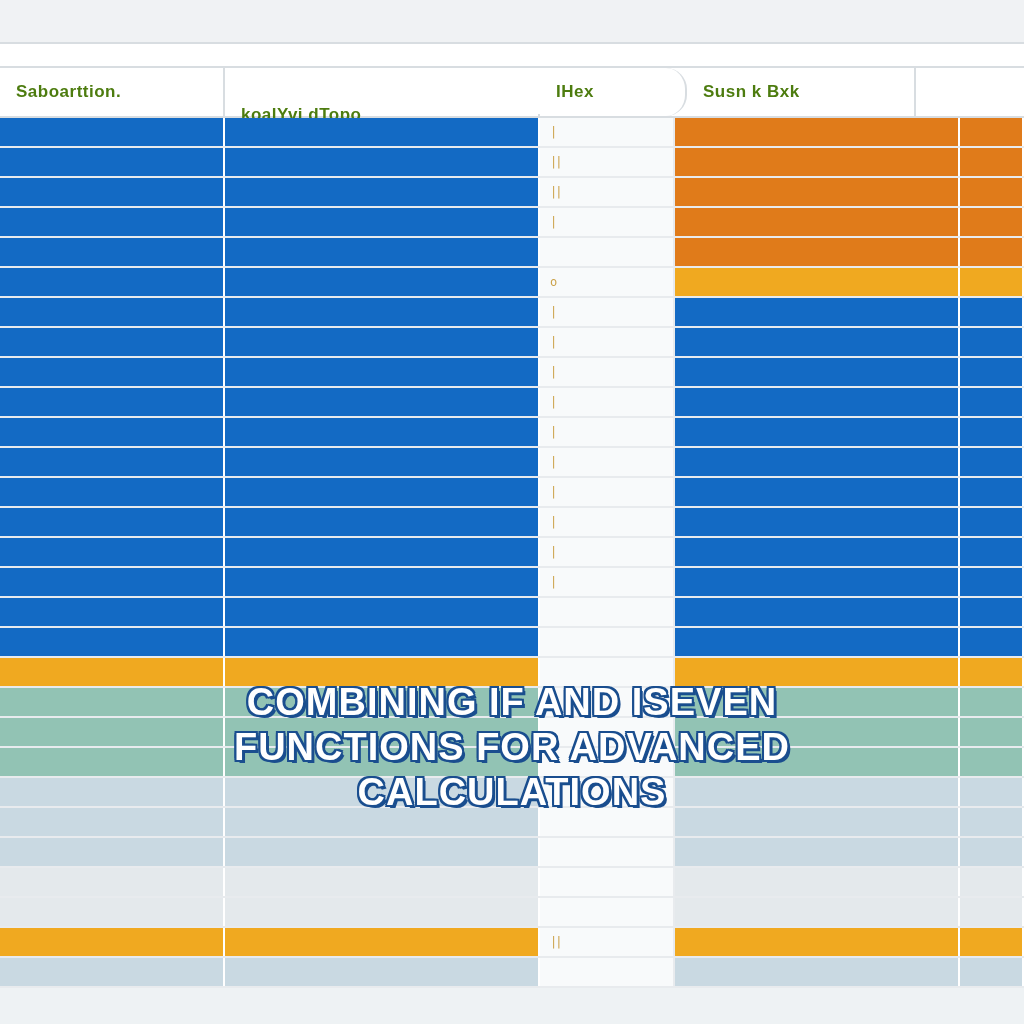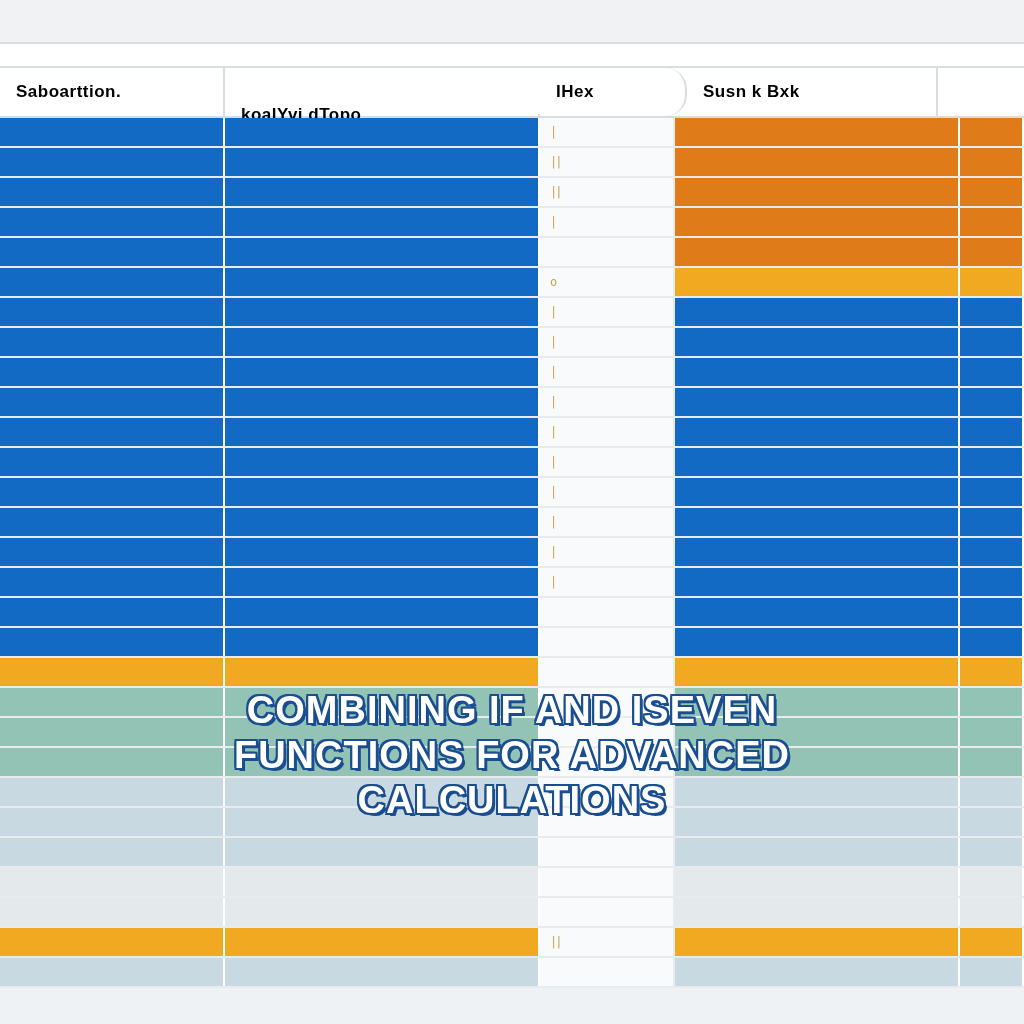--- a/index.html
+++ b/index.html
@@ -12,25 +12,25 @@
   .top-strip .faint { position: absolute; font-size: 13px; color: #cfd6db; letter-spacing: .5px; }
   .top-strip .f1 { left: 48px;  top: 14px; }
   .top-strip .f2 { left: 258px; top: 14px; }
   .top-strip .f3 { right: 140px; top: 14px; }
   .top-strip .f4 { right: 24px;  top: 14px; color:#8aa8c7; font-weight:bold; }
 
   .thin-bar { height: 24px; background:#fff; border-bottom:2px solid #d8dde1; }
 
   
   .hdr { height: 50px; background:#fff; display:flex; border-bottom:2px solid #d8dde1; }
-  .hdr div { display:flex; align-items:center; padding-left:16px; color:#000000; font-weight:bold; font-size:17px; letter-spacing:.5px; }
+  .hdr div { display:flex; align-items:center; padding-left:16px; color:#4d7c0f; font-weight:bold; font-size:17px; letter-spacing:.5px; }
   .colA { width: 225px; border-right:2px solid #d8dde1; }
   .colB { width: 315px; border-right:2px solid #d8dde1;margin-top:46px; }
   .colC { width: 147px; border-right:2px solid #d8dde1;border-radius:21px; }
-  .colD { width: 251px; border-right:2px solid #d8dde1; }
+  .colD { width: 229px; border-right:2px solid #d8dde1; }
   .colE { flex:1; }
 
   
   .body { position: relative; }
   .row { height: 30px; display:flex; border-bottom:2px solid #e8ebee; }
   .row .cell { border-right: 2px solid #ffffff; }
   .row .cA { width:225px; } .row .cB { width:315px; }
   .row .cC { width:135px; position:relative; background:#f8fafb; border-right:2px solid #e8ebee; }
   .row .cD { width:285px; } .row .cE { flex:1; }
 
@@ -41,21 +41,20 @@
   .amber  { background:#f0a920; }
   .teal   { background:#92c3b4; }
   .pale   { background:#c9d9e2; }
   .gray   { background:#e4e9ec; }
 
   
   .title-overlay {
     position:absolute; left:0; right:0; top:680px;
     text-align:center; pointer-events:none;
     font-family: Arial, Helvetica, sans-serif;
-    margin-top: 8px;
   }
   .title-overlay span {
     display:inline-block; max-width: 620px;
     color:#ffffff;
     font-weight:900;
     font-size:38px;
     line-height:1.18;
     letter-spacing:1px;
     text-transform:uppercase;
     text-shadow:

